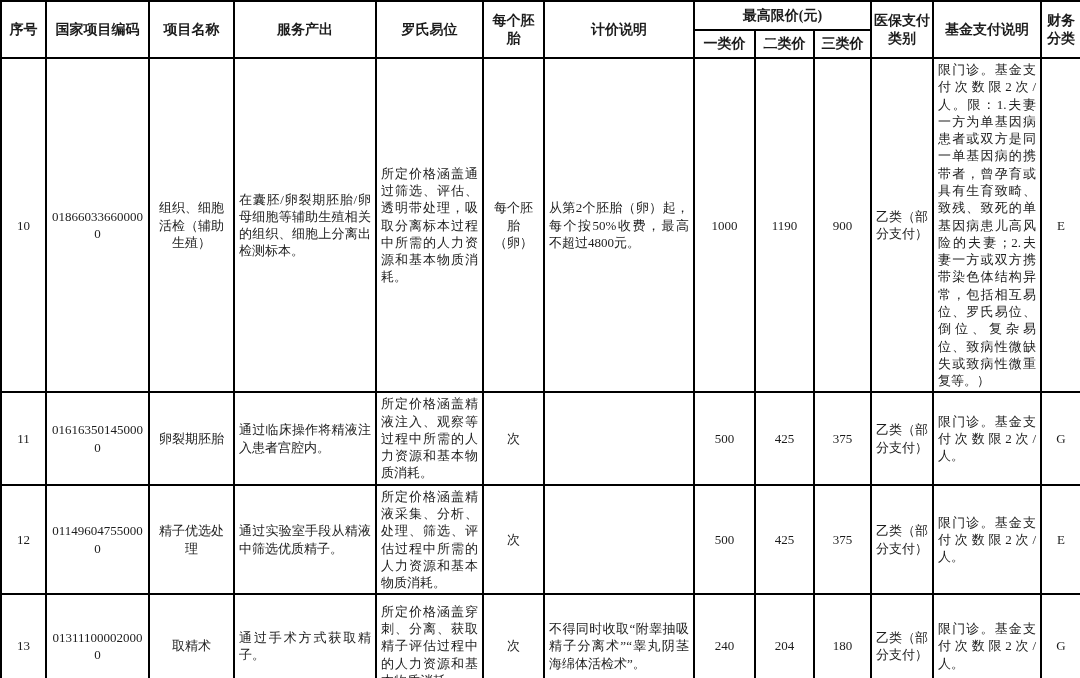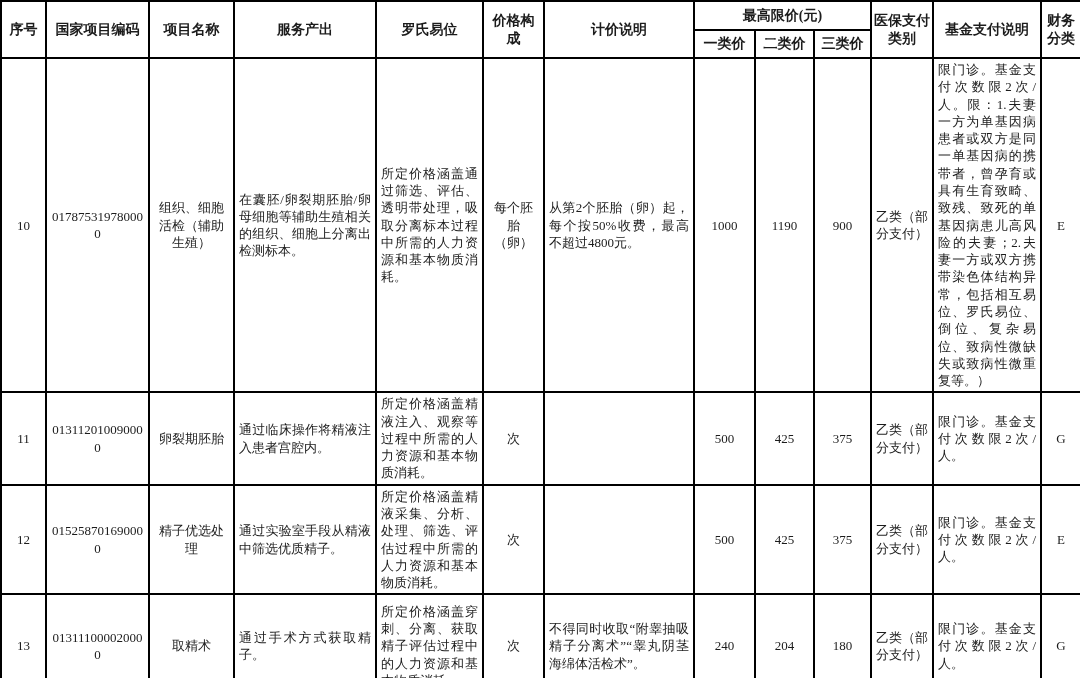--- a/index.html
+++ b/index.html
@@ -66,67 +66,67 @@
       <col style="width:108px">
     <col style="width:40px">
   </colgroup>
   <thead>
     <tr class="hdr-top">
       <th rowspan="2">序号</th>
       <th rowspan="2">国家项目编码</th>
       <th rowspan="2">项目名称</th>
       <th rowspan="2">服务产出</th>
       <th rowspan="2">罗氏易位</th>
-      <th rowspan="2">价格构成</th>
+      <th rowspan="2">每个胚胎</th>
       <th rowspan="2">计价说明</th>
       <th colspan="3">最高限价(元)</th>
       <th rowspan="2">医保支付类别</th>
       <th rowspan="2">基金支付说明</th>
       <th rowspan="2">财务分类</th>
     </tr>
     <tr class="hdr-sub">
       <th>一类价</th>
       <th>二类价</th>
       <th>三类价</th>
     </tr>
   </thead>
   <tbody>
     <tr class="row-10">
       <td class="ctr">10</td>
-      <td class="ctr">017875319780000</td>
+      <td class="ctr">018660336600000</td>
       <td class="ctr">组织、细胞活检（辅助生殖）</td>
       <td class="jst">在囊胚/卵裂期胚胎/卵母细胞等辅助生殖相关的组织、细胞上分离出检测标本。</td>
       <td class="jst">所定价格涵盖通过筛选、评估、透明带处理，吸取分离标本过程中所需的人力资源和基本物质消耗。</td>
       <td class="ctr">每个胚胎（卵）</td>
       <td class="jst">从第2个胚胎（卵）起，每个按50%收费，最高不超过4800元。</td>
       <td class="ctr">1000</td>
       <td class="ctr">1190</td>
       <td class="ctr">900</td>
       <td class="jst">乙类（部分支付）</td>
       <td class="jst">限门诊。基金支付次数限2次/人。限：1.夫妻一方为单基因病患者或双方是同一单基因病的携带者，曾孕育或具有生育致畸、致残、致死的单基因病患儿高风险的夫妻；2.夫妻一方或双方携带染色体结构异常，包括相互易位、罗氏易位、倒位、复杂易位、致病性微缺失或致病性微重复等。）</td>
       <td class="ctr">E</td>
     </tr>
     <tr class="row-11">
       <td class="ctr">11</td>
-      <td class="ctr">013112010090000</td>
+      <td class="ctr">016163501450000</td>
       <td class="ctr">卵裂期胚胎</td>
       <td class="jst">通过临床操作将精液注入患者宫腔内。</td>
       <td class="jst">所定价格涵盖精液注入、观察等过程中所需的人力资源和基本物质消耗。</td>
       <td class="ctr">次</td>
       <td class="jst"></td>
       <td class="ctr">500</td>
       <td class="ctr">425</td>
       <td class="ctr">375</td>
       <td class="jst">乙类（部分支付）</td>
       <td class="jst">限门诊。基金支付次数限2次/人。</td>
       <td class="ctr">G</td>
     </tr>
     <tr class="row-12">
       <td class="ctr">12</td>
-      <td class="ctr">015258701690000</td>
+      <td class="ctr">011496047550000</td>
       <td class="ctr">精子优选处理</td>
       <td class="jst">通过实验室手段从精液中筛选优质精子。</td>
       <td class="jst">所定价格涵盖精液采集、分析、处理、筛选、评估过程中所需的人力资源和基本物质消耗。</td>
       <td class="ctr">次</td>
       <td class="jst"></td>
       <td class="ctr">500</td>
       <td class="ctr">425</td>
       <td class="ctr">375</td>
       <td class="jst">乙类（部分支付）</td>
       <td class="jst">限门诊。基金支付次数限2次/人。</td>

